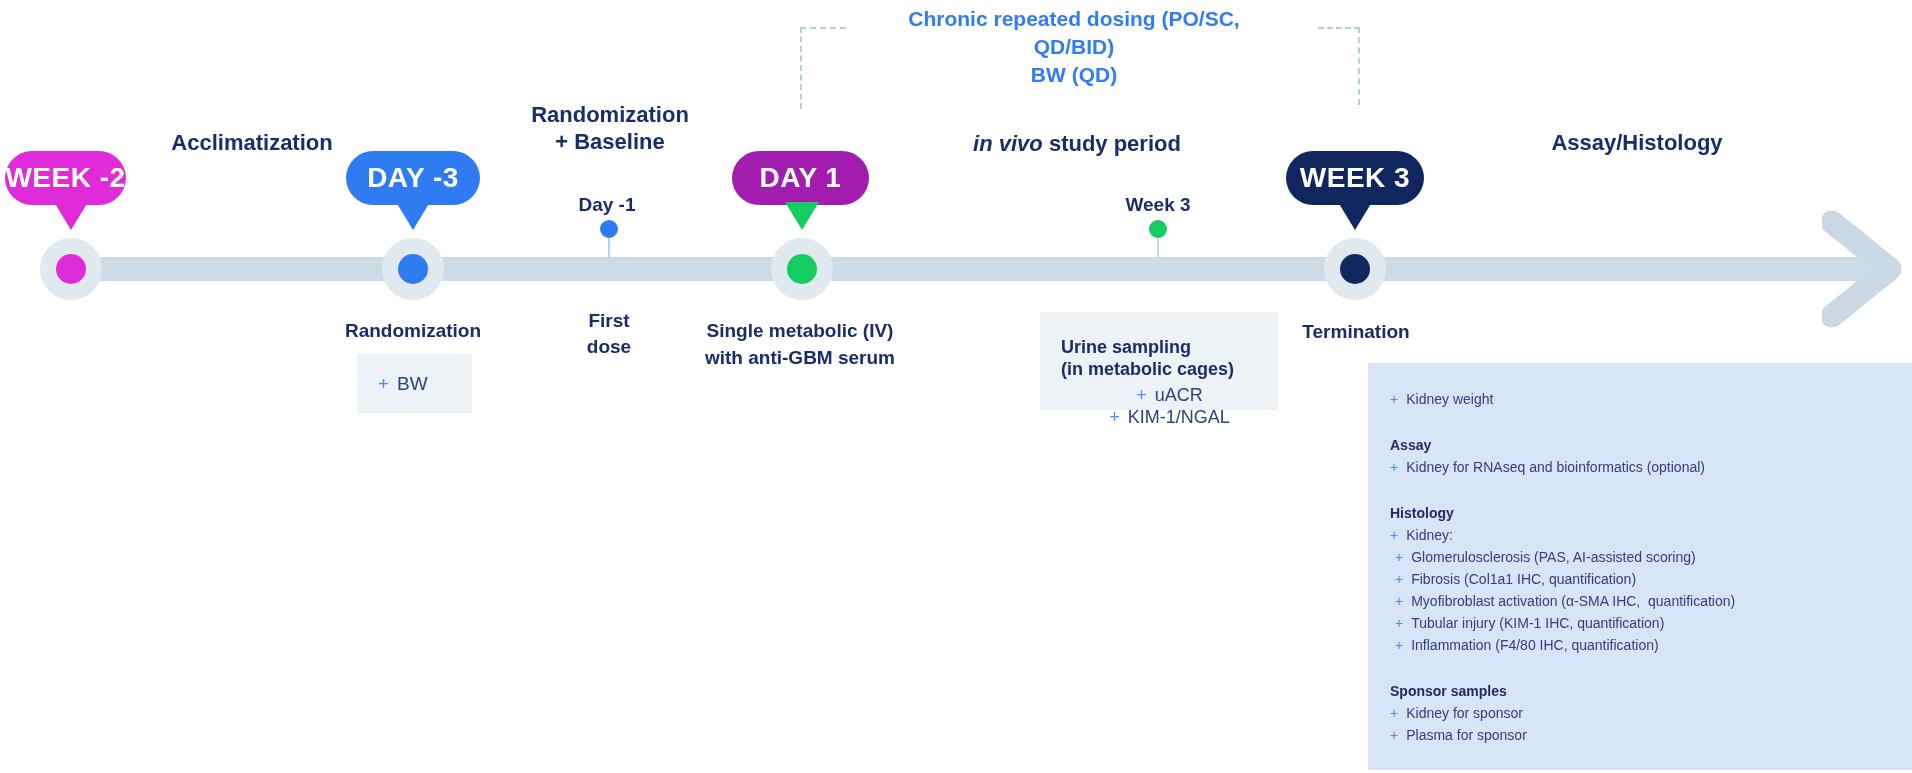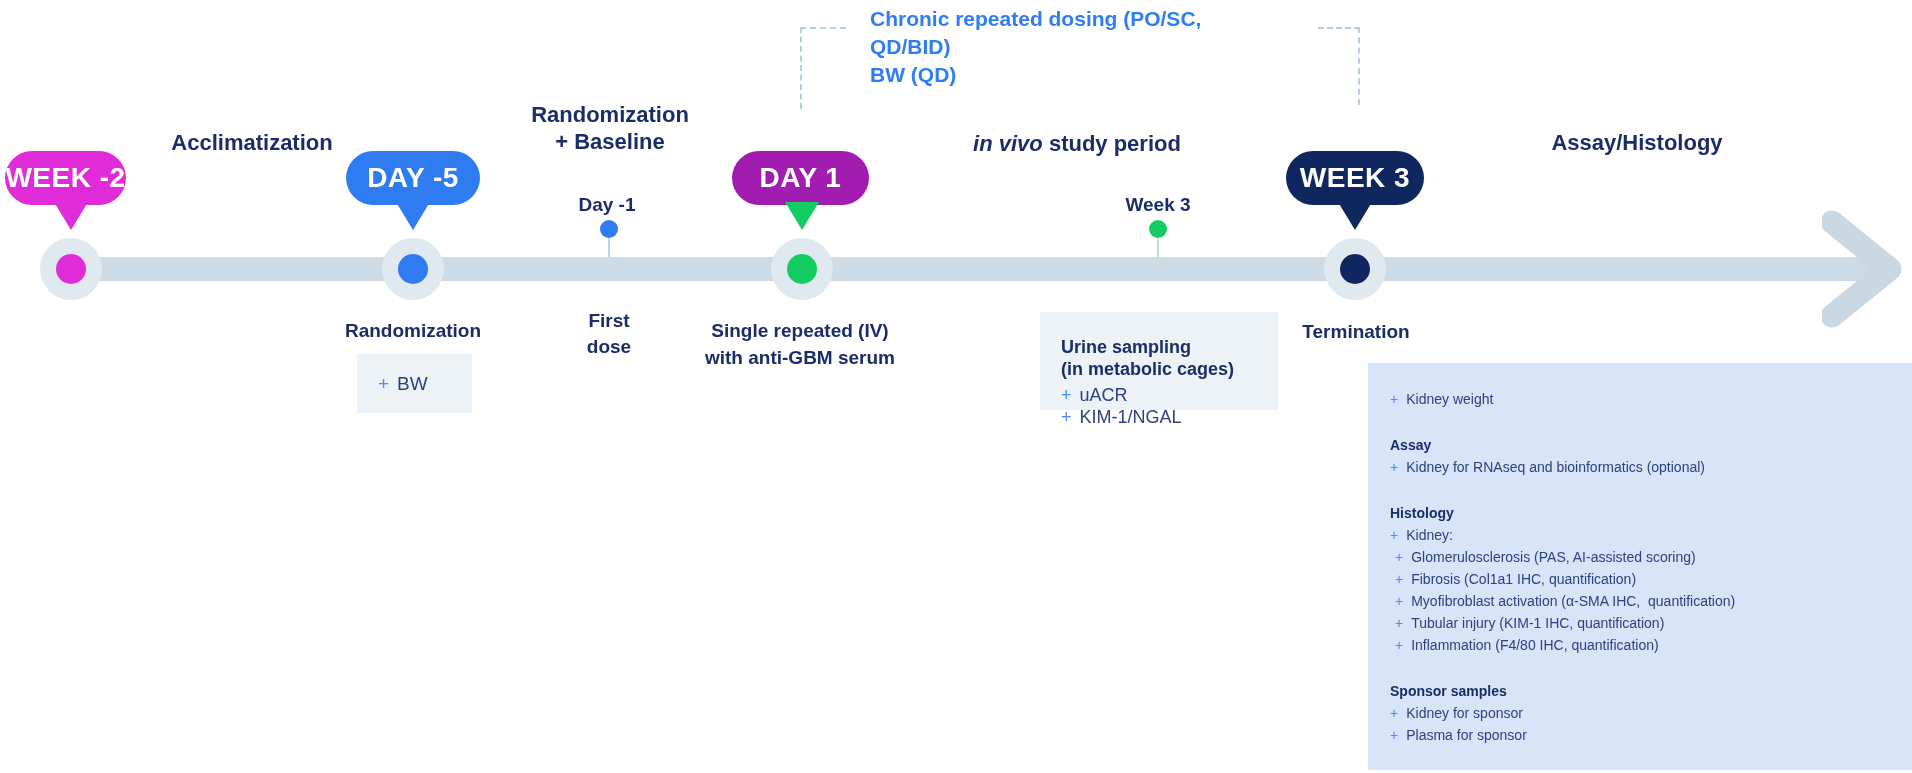--- a/index.html
+++ b/index.html
@@ -1,21 +1,21 @@
 <!DOCTYPE html>
 <html><head>
 <meta charset="utf-8">
 <style>
   html,body{margin:0;padding:0;background:#ffffff;}
   .canvas{
     position:relative;width:1912px;height:773px;background:#ffffff;
     font-family:"Liberation Sans",sans-serif;overflow:hidden;
   }
   
-  .dosing{position:absolute;left:870px;top:5px;width:408px;text-align:left;
+  .dosing{position:absolute;left:870px;top:5px;width:408px;text-align:center;
     color:#2e7df5;font-weight:bold;font-size:21px;line-height:28px;}
   .bracket-left{position:absolute;left:800px;top:27px;width:44px;height:80px;
     border-left:2px dashed #b4cfe0;border-top:2px dashed #b4cfe0;}
   .bracket-right{position:absolute;left:1318px;top:27px;width:40px;height:76px;
     border-right:2px dashed #b4cfe0;border-top:2px dashed #b4cfe0;}
   
   .bar{position:absolute;left:71px;top:257px;width:1800px;height:24px;background:#ccdbe6;}
   .arrowhead{position:absolute;left:1822px;top:206px;}
   .node{position:absolute;top:238px;width:62px;height:62px;border-radius:50%;background:#e0e9ef;}
   .node .dot{position:absolute;left:16px;top:16px;width:30px;height:30px;border-radius:50%;}
@@ -64,21 +64,21 @@
   .u-term{left:1216px;top:318px;}
   
   .plus{color:#4b8cf5;margin-right:8px;}
   .bw-box{position:absolute;left:357px;top:354px;width:115px;height:59px;
     background:#edf2f7;display:flex;align-items:center;box-sizing:border-box;
     padding-left:21px;font-size:19px;color:#2e4180;}
   .urine-box{position:absolute;left:1040px;top:312px;width:238px;height:98px;
     background:#edf2f7;box-sizing:border-box;padding:24px 0 0 21px;
     font-size:18px;line-height:22px;color:#1b2d68;}
   .urine-box .title{font-weight:bold;}
-  .urine-box .item{color:#2e4180;}
+  .urine-box .item{color:#2e4180;text-align:center;}
   .urine-box .items{margin-top:4px;}
   
   .assay-box{position:absolute;left:1368px;top:363px;width:544px;height:407px;
     background:#d8e4f7;box-sizing:border-box;padding:25px 0 0 22px;
     font-size:14px;line-height:22px;color:#2e4180;}
   .assay-box .hdr{font-weight:bold;color:#1b2d68;}
   .assay-box .gap{height:24px;}
   .assay-box .indent{margin-left:5px;}
   .row{white-space:pre;}
 </style>
@@ -107,21 +107,21 @@
     </div>
   <div class="node n3">
       <div class="dot dot-green"></div>
     </div>
   <div class="node n4">
       <div class="dot dot-navy"></div>
     </div>
 
   <div class="bubble b1">WEEK -2</div>
   <div class="tail t1"></div>
-  <div class="bubble b2">DAY -5</div>
+  <div class="bubble b2">DAY -3</div>
   <div class="tail t2"></div>
   <div class="bubble b3">DAY 1</div>
   <div class="tail t3"></div>
   <div class="bubble b4">WEEK 3</div>
   <div class="tail t4"></div>
 
   <div class="phase ph1">Acclimatization</div>
   <div class="phase ph2">
     <div>Randomization</div>
     <div>+ Baseline</div>
@@ -135,21 +135,21 @@
   <div class="smlabel sm-week3label">Week 3</div>
   <div class="sdot sdot-green"></div>
   <div class="stem stem-green"></div>
 
   <div class="under u-rando">Randomization</div>
   <div class="under u-first">
     <div>First</div>
     <div>dose</div>
   </div>
   <div class="under u-inject">
-    <div>Single repeated (IV)</div>
+    <div>Single metabolic (IV)</div>
     <div>with anti-GBM serum</div>
   </div>
   <div class="under u-term">Termination</div>
 
   <div class="bw-box">
     <span class="plus">+</span>
     <span>BW</span>
   </div>
 
   <div class="urine-box">

